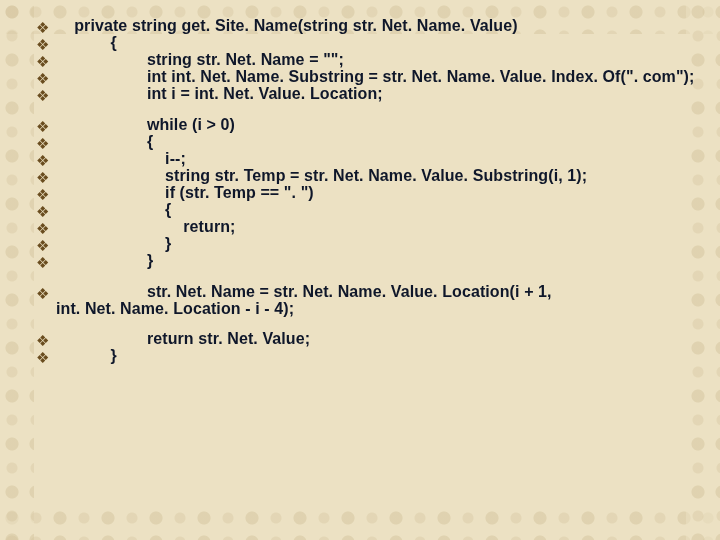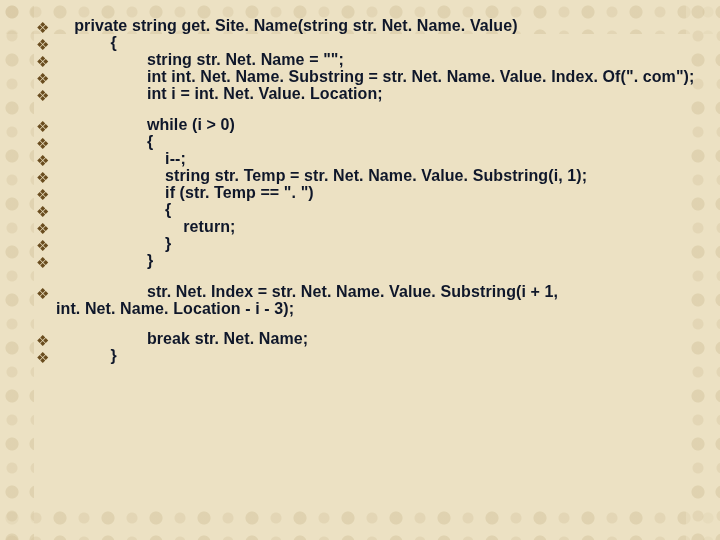--- a/index.html
+++ b/index.html
@@ -137,28 +137,28 @@
       <span class="bullet">❖</span>
       <span class="code">                        }</span>
     </div>
     <div class="line">
       <span class="bullet">❖</span>
       <span class="code">                    }</span>
     </div>
     <div class="group-gap"></div>
     <div class="line">
       <span class="bullet">❖</span>
-      <span class="code">                    str. Net. Index = str. Net. Name. Value. Substring(i + 1,</span>
+      <span class="code">                    str. Net. Name = str. Net. Name. Value. Location(i + 1,</span>
     </div>
     <div class="line">
       <span class="bullet"></span>
-      <span class="code">int. Net. Name. Location - i - 3);</span>
+      <span class="code">int. Net. Name. Location - i - 4);</span>
     </div>
     <div class="group-gap"></div>
     <div class="line">
       <span class="bullet">❖</span>
-      <span class="code">                    break str. Net. Name;</span>
+      <span class="code">                    return str. Net. Value;</span>
     </div>
     <div class="line">
       <span class="bullet">❖</span>
       <span class="code">            }</span>
     </div>
   </div>
 
 </body></html>

